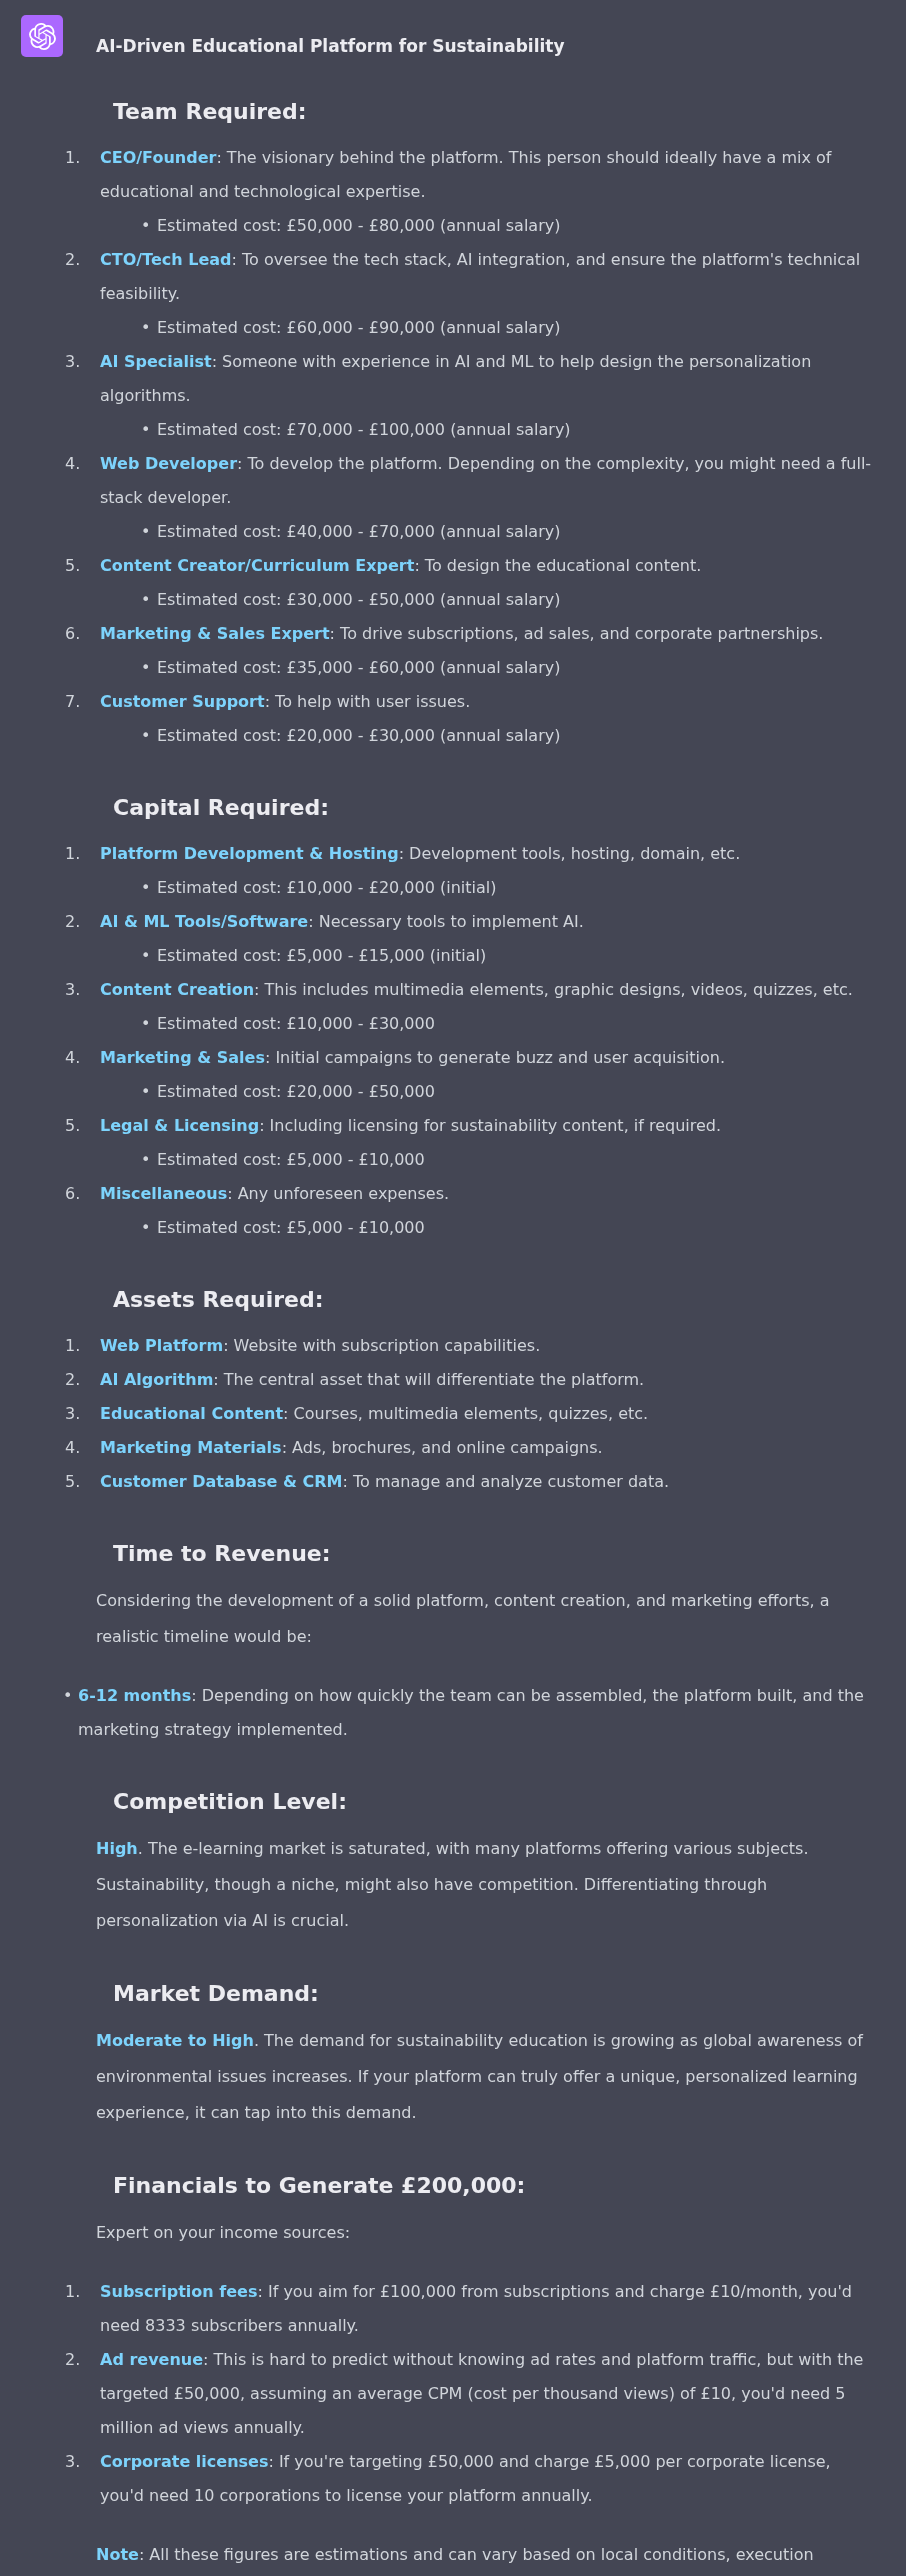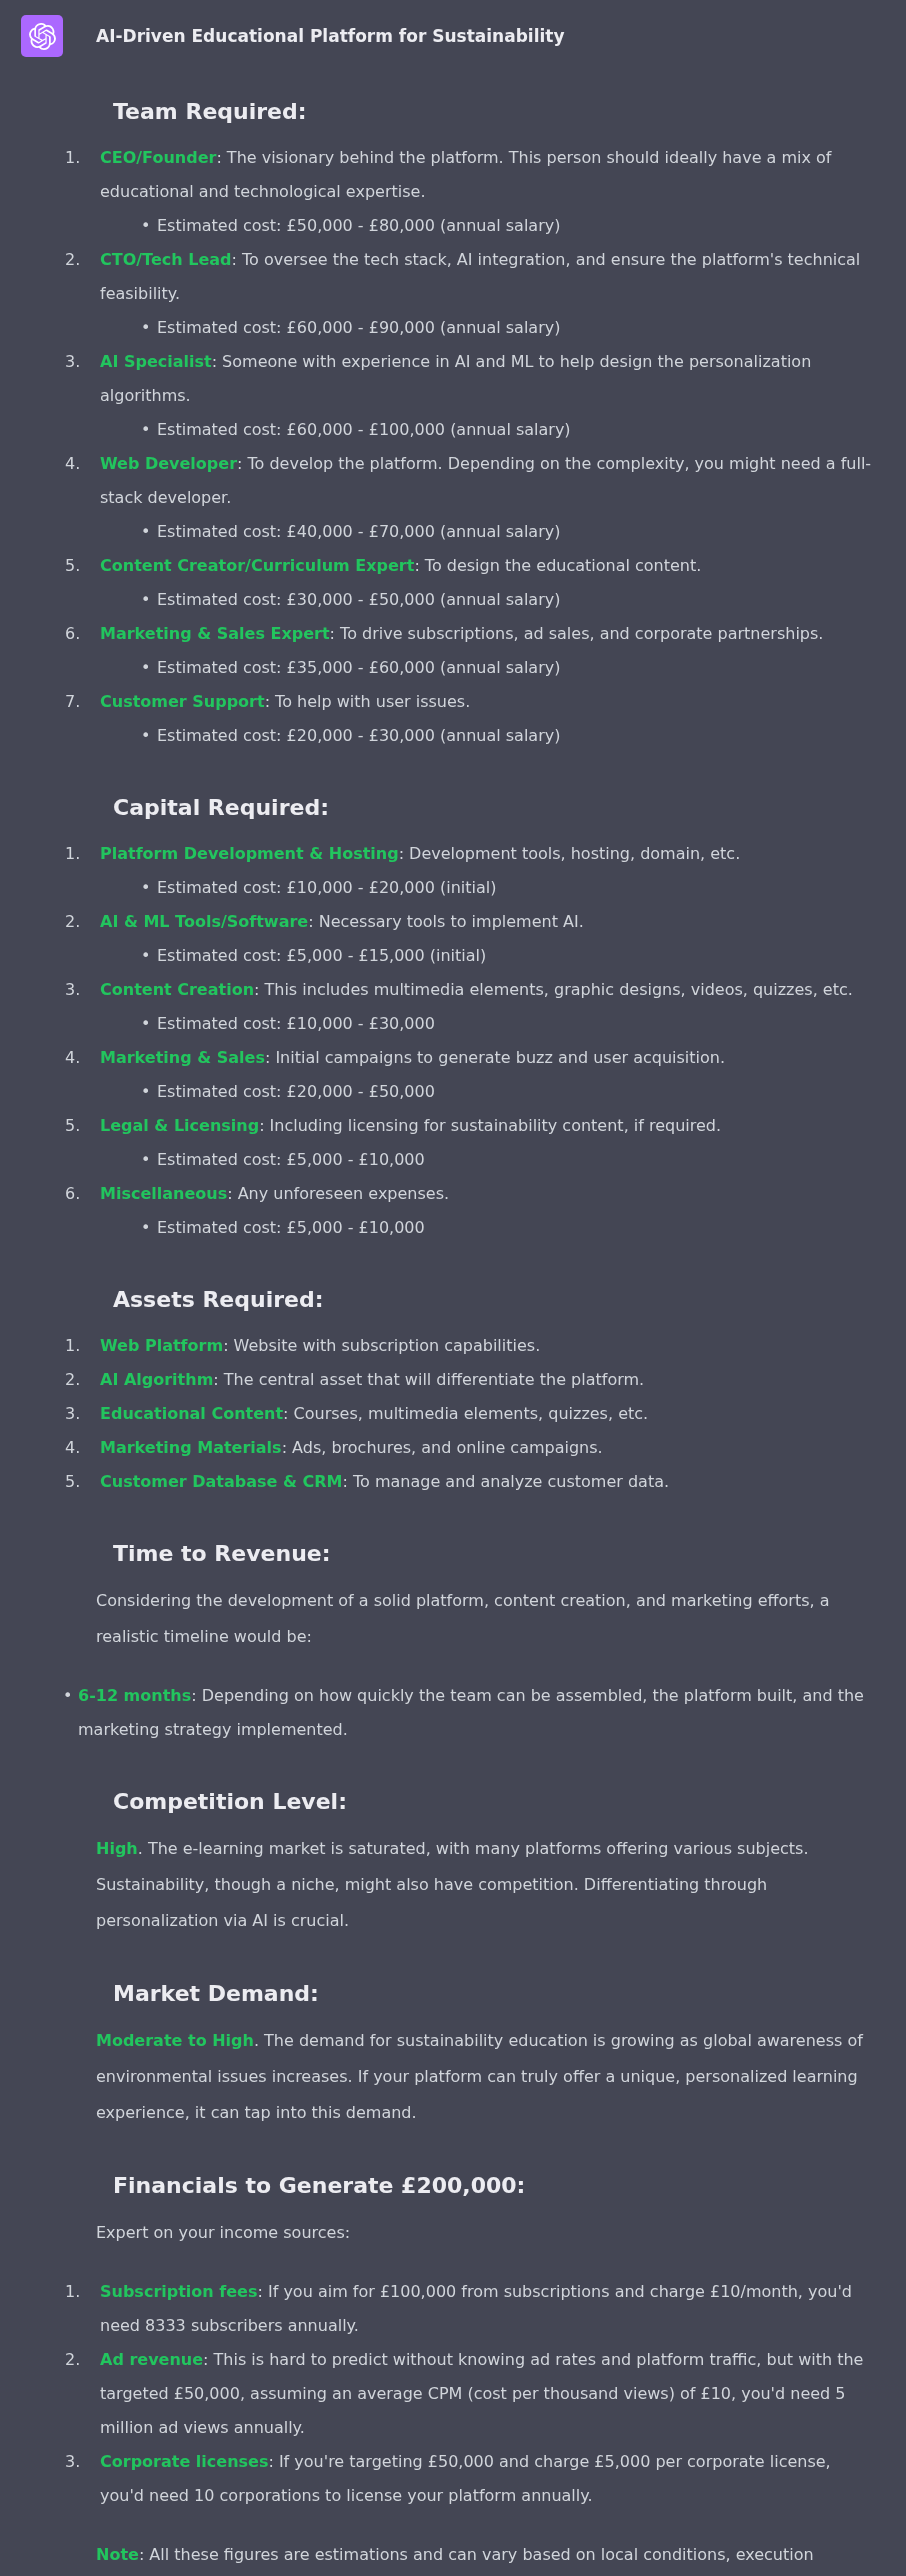--- a/index.html
+++ b/index.html
@@ -4,21 +4,21 @@
 <style>
   html, body { margin:0; padding:0; }
   body {
     width: 906px;
     background: #444654;
     color: #d1d5db;
     font-family: "DejaVu Sans", "Liberation Sans", sans-serif;
     font-size: 16px;
   }
   .msg { padding: 15px 30px 34px 21px; }
-  .msg-header { display: flex; align-items: center; gap: 33px; }
+  .msg-header { display: flex; align-items: flex-end; gap: 33px; }
   .avatar {
     width: 42px; height: 42px; flex: 0 0 42px;
     border-radius: 5px;
     background: #ab68ff;
     display: flex; align-items: center; justify-content: center;
   }
   .avatar svg { width: 27px; height: 27px; fill: #ffffff; }
   .title {
     font-weight: bold;
     color: #ececf1;
@@ -29,21 +29,21 @@
   .content section { margin: 0; }
   h3 {
     font-size: 22px;
     line-height: 30px;
     font-weight: bold;
     color: #ececf1;
     margin: 40px 0 14px 17px;
   }
   p { margin: 1px 0 24px 0; line-height: 36px; }
   p.after-list { margin-top: 24px; margin-bottom: 0; }
-  strong { color: #22c55e; font-weight: bold; }
+  strong { color: #7dd3fc; font-weight: bold; }
   ol.num, ul.top, ul.sub { list-style: none; margin: 0; padding: 0; }
   ol.num > li {
     position: relative;
     line-height: 34px;
     padding-left: 4px;
   }
   ol.num > li::before {
     content: attr(data-num);
     position: absolute;
     left: -31px;
@@ -88,21 +88,21 @@
       <section>
         <h3>Team Required:</h3>
         <ol class="num">
           <li data-num="1."><strong>CEO/Founder</strong><span>: The visionary behind the platform. This person should ideally have a mix of educational and technological expertise.</span><ul class="sub">
               <li><span>Estimated cost: £50,000 - £80,000 (annual salary)</span></li>
             </ul></li>
           <li data-num="2."><strong>CTO/Tech Lead</strong><span>: To oversee the tech stack, AI integration, and ensure the platform's technical feasibility.</span><ul class="sub">
               <li><span>Estimated cost: £60,000 - £90,000 (annual salary)</span></li>
             </ul></li>
           <li data-num="3."><strong>AI Specialist</strong><span>: Someone with experience in AI and ML to help design the personalization algorithms.</span><ul class="sub">
-              <li><span>Estimated cost: £60,000 - £100,000 (annual salary)</span></li>
+              <li><span>Estimated cost: £70,000 - £100,000 (annual salary)</span></li>
             </ul></li>
           <li data-num="4."><strong>Web Developer</strong><span>: To develop the platform. Depending on the complexity, you might need a full-stack developer.</span><ul class="sub">
               <li><span>Estimated cost: £40,000 - £70,000 (annual salary)</span></li>
             </ul></li>
           <li data-num="5."><strong>Content Creator/Curriculum Expert</strong><span>: To design the educational content.</span><ul class="sub">
               <li><span>Estimated cost: £30,000 - £50,000 (annual salary)</span></li>
             </ul></li>
           <li data-num="6."><strong>Marketing &amp; Sales Expert</strong><span>: To drive subscriptions, ad sales, and corporate partnerships.</span><ul class="sub">
               <li><span>Estimated cost: £35,000 - £60,000 (annual salary)</span></li>
             </ul></li>

